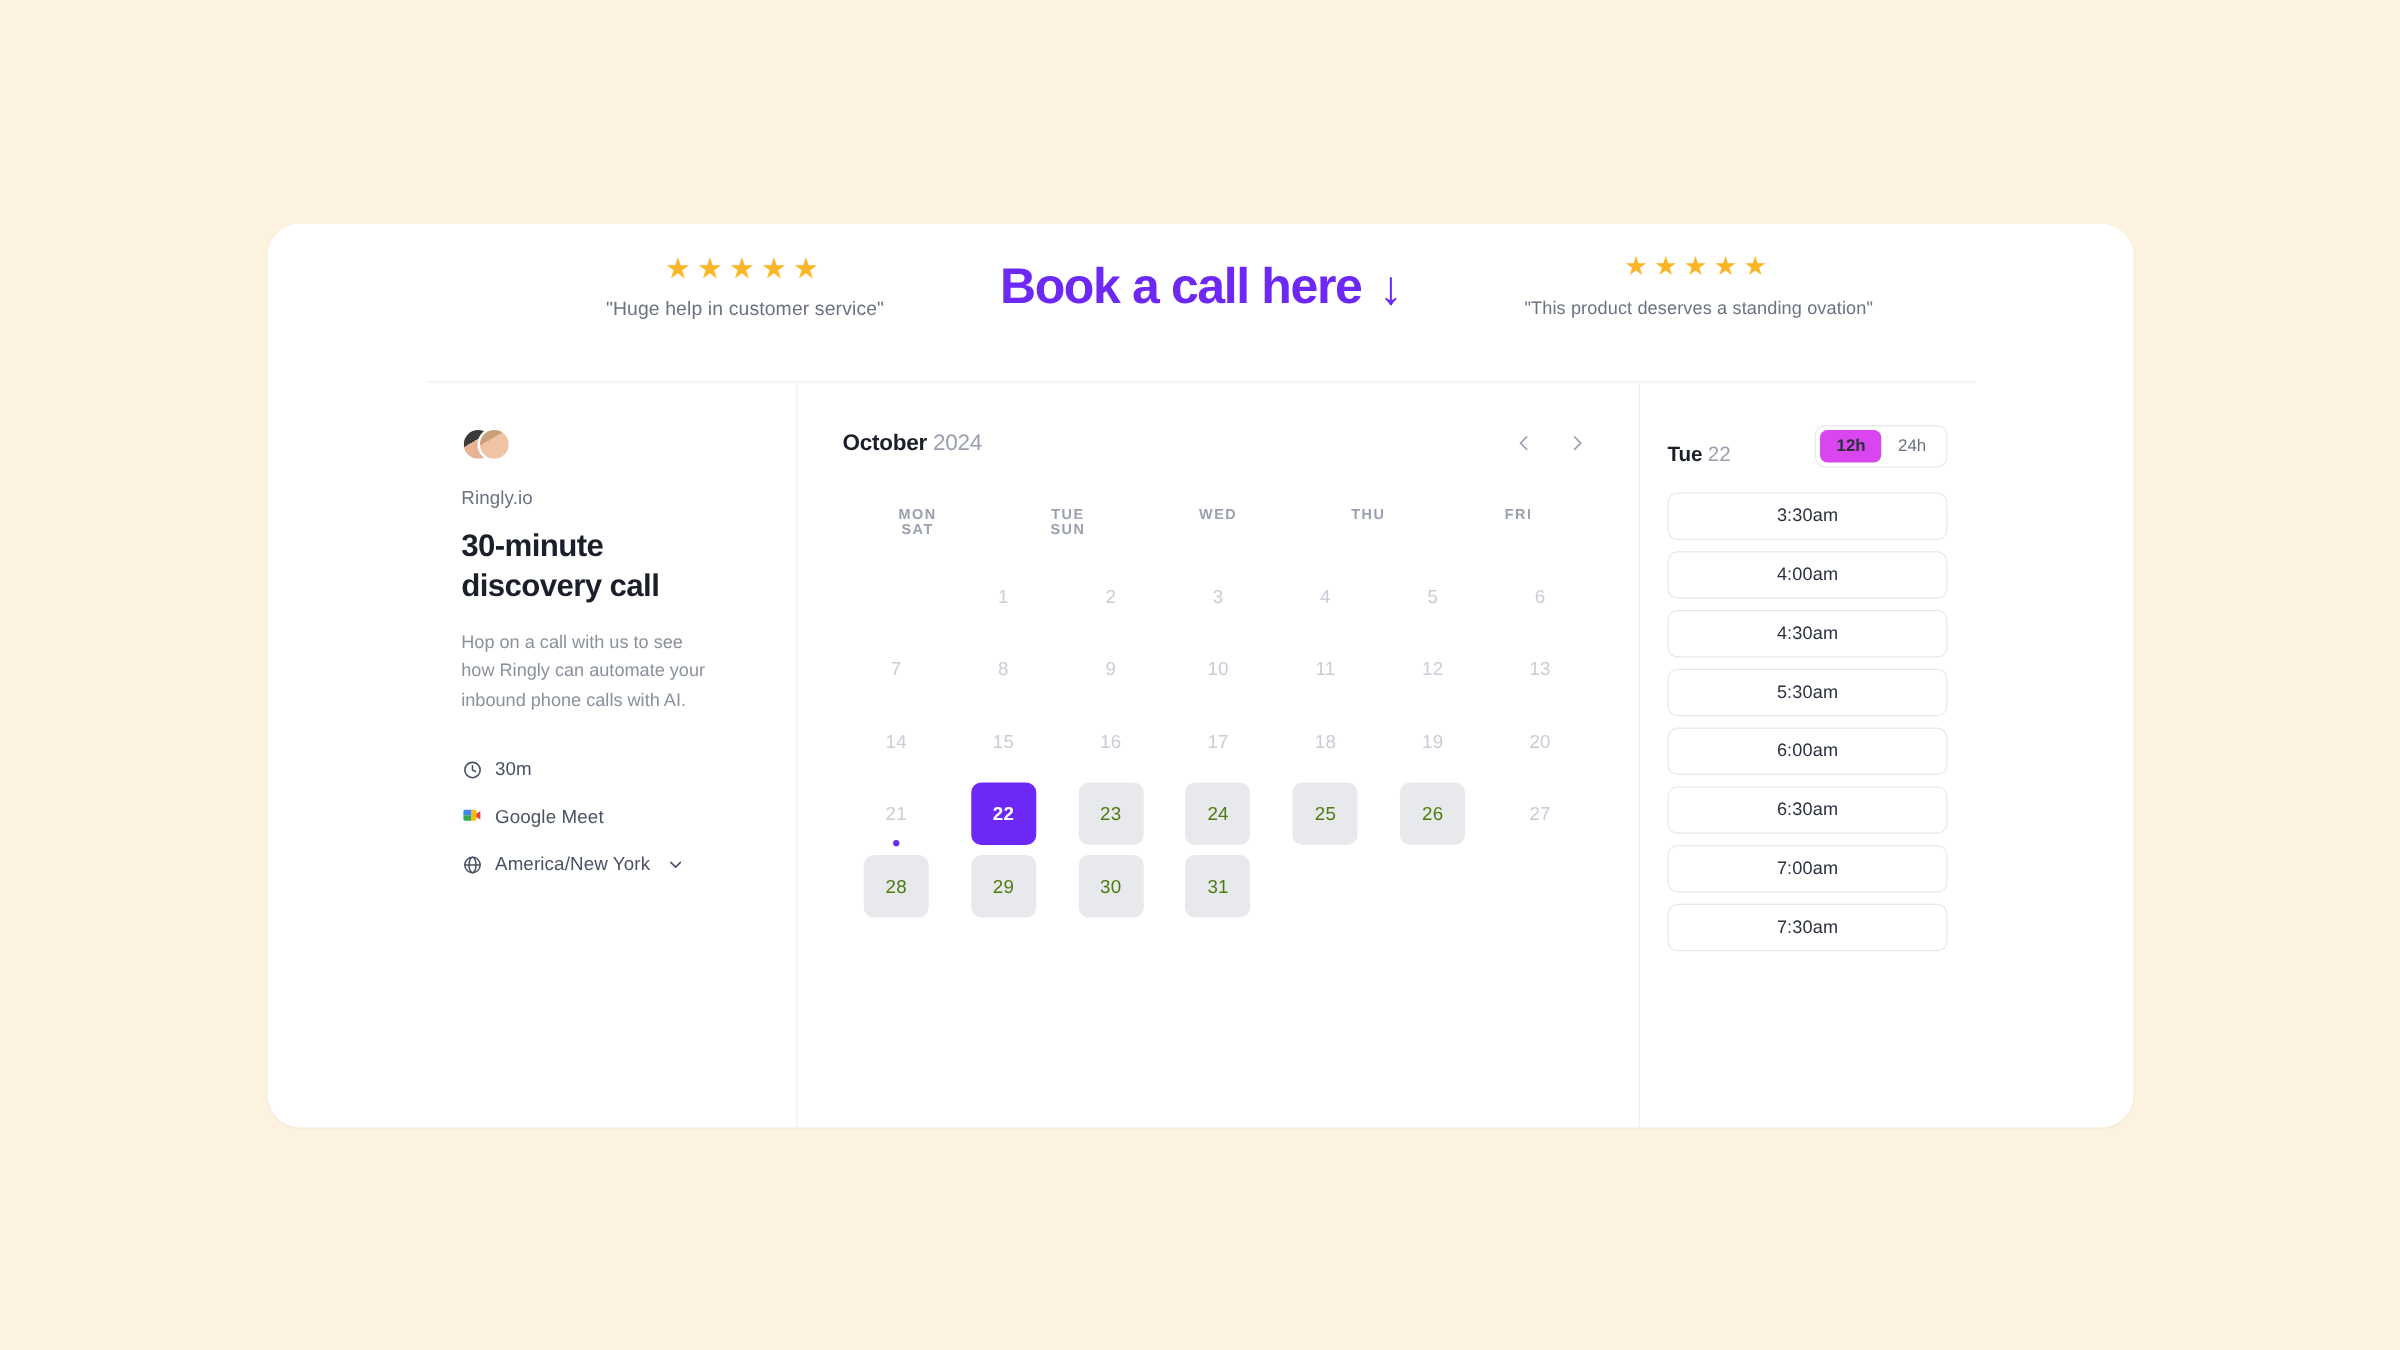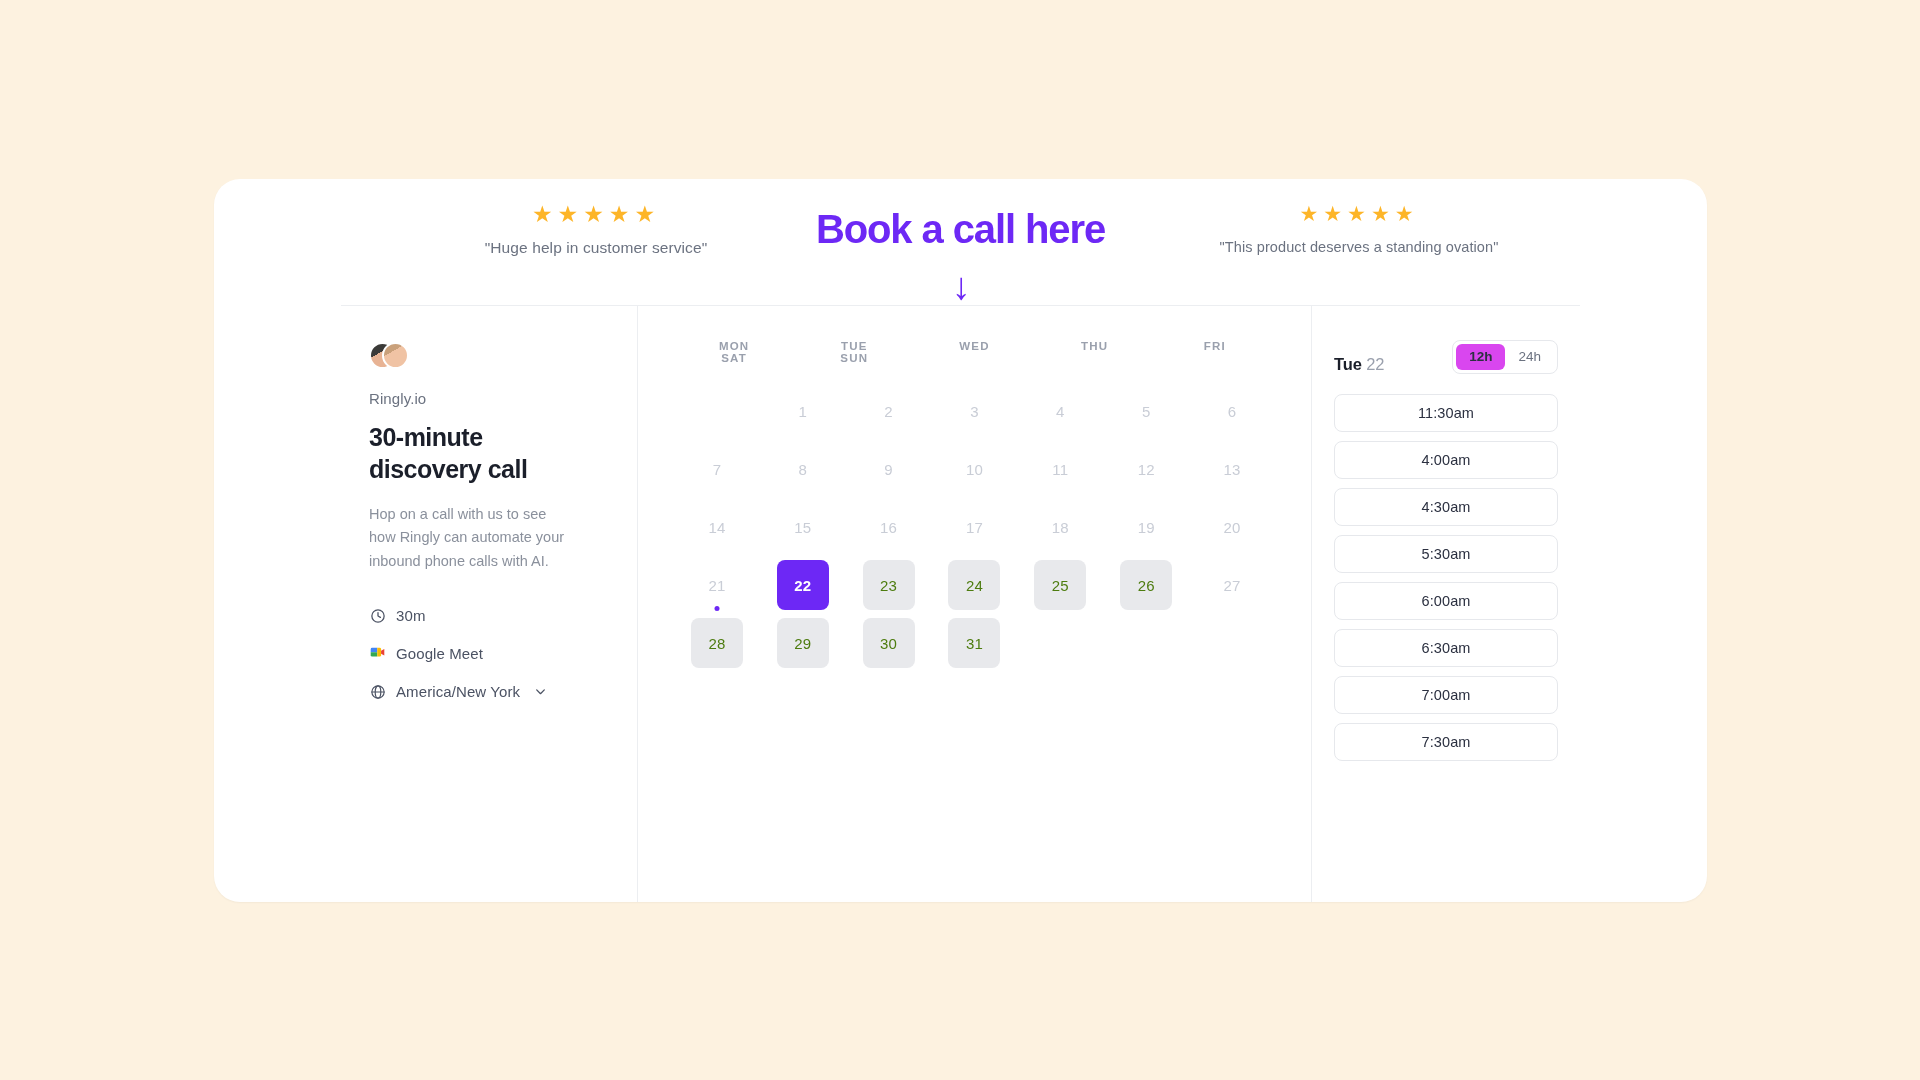--- a/index.html
+++ b/index.html
@@ -69,21 +69,20 @@
     top: 28px;
     transform: translateX(-50%);
     display: flex;
     align-items: center;
     gap: 14px;
     color: #6d28f5;
     font-size: 40px;
     font-weight: 700;
     letter-spacing: -1.1px;
     white-space: nowrap;
-    flex-direction: column;
   }
   #headline .arrow-down {
     font-size: 38px;
     font-weight: 500;
     line-height: 1;
     position: relative;
     top: 1px;
   }
 
   
@@ -362,20 +361,38 @@
           </svg>
         </span>
       </div>
 
     </div>
 
     <div class="panel-divider"></div>
 
     <div id="calendar-panel">
 
+      <div id="calendar-header">
+        <div id="calendar-month-year">
+          <span id="calendar-month">October</span>
+          <span id="calendar-year">2024</span>
+        </div>
+        <div id="calendar-nav">
+          <button class="nav-btn">
+            <svg width="15" height="15" viewBox="0 0 24 24" fill="none" stroke="currentColor" stroke-width="2" stroke-linecap="round" stroke-linejoin="round">
+              <polyline points="15,4 7,12 15,20"></polyline>
+            </svg>
+          </button>
+          <button class="nav-btn">
+            <svg width="15" height="15" viewBox="0 0 24 24" fill="none" stroke="currentColor" stroke-width="2" stroke-linecap="round" stroke-linejoin="round">
+              <polyline points="9,4 17,12 9,20"></polyline>
+            </svg>
+          </button>
+        </div>
+      </div>
 
       <div id="weekday-row">
           <div class="weekday">MON</div>
           <div class="weekday">TUE</div>
           <div class="weekday">WED</div>
           <div class="weekday">THU</div>
           <div class="weekday">FRI</div>
           <div class="weekday">SAT</div>
           <div class="weekday">SUN</div>
         </div>
@@ -488,21 +505,21 @@
           <span id="slots-weekday">Tue</span>
           <span id="slots-daynum">22</span>
         </div>
         <div id="hour-toggle">
             <div class="hour-option active">12h</div>
             <div class="hour-option">24h</div>
           </div>
       </div>
 
       <div id="slot-list">
-          <button class="slot-btn">11:30am</button>
+          <button class="slot-btn">3:30am</button>
           <button class="slot-btn">4:00am</button>
           <button class="slot-btn">4:30am</button>
           <button class="slot-btn">5:30am</button>
           <button class="slot-btn">6:00am</button>
           <button class="slot-btn">6:30am</button>
           <button class="slot-btn">7:00am</button>
           <button class="slot-btn">7:30am</button>
         </div>
 
     </div>

